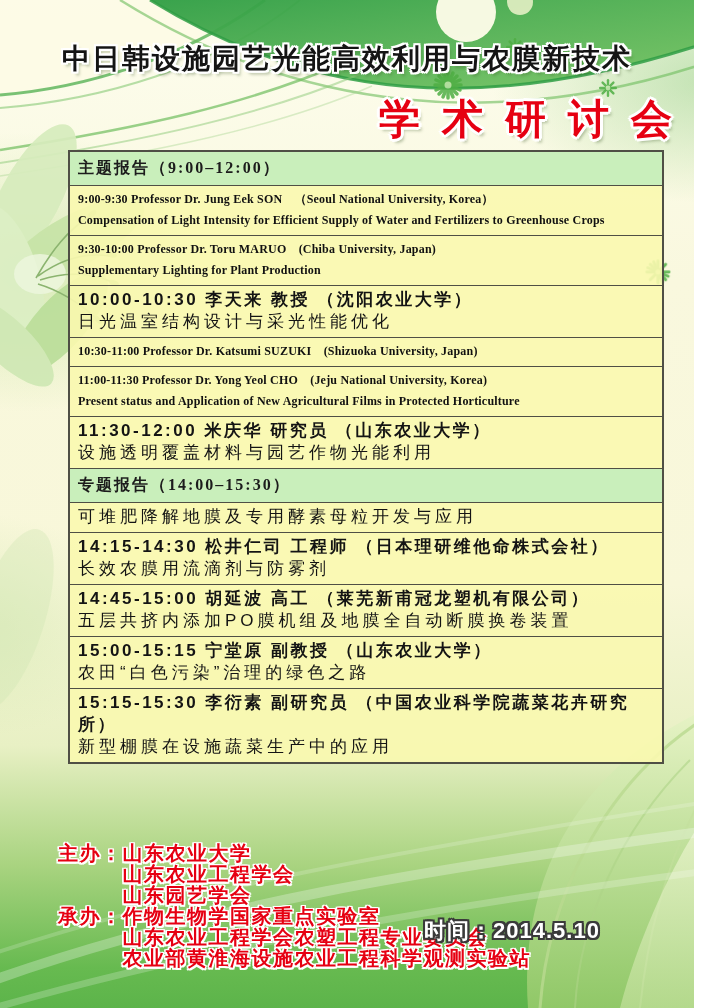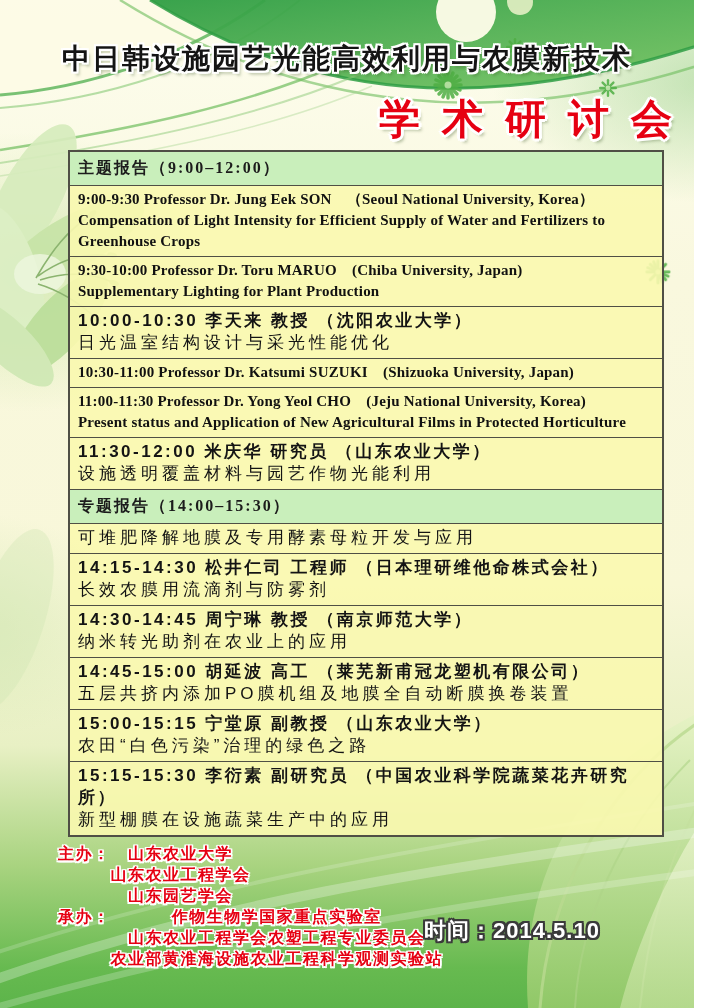--- a/index.html
+++ b/index.html
@@ -38,32 +38,32 @@
   }
   .row{border-top:1.5px solid #4f4f45;padding:3px 8px 4px 8px;}
   .row:first-child{border-top:none;}
   .row.section{
     background:#c9efbb;
     font-size:16px;font-weight:bold;color:#1c1c1c;letter-spacing:2px;
     padding:6px 8px;font-family:"Liberation Serif","DejaVu Serif",serif;
   }
   .row.talk{background:rgba(250,248,175,.90);}
   .talk .l1,.talk .l2{line-height:20px;}
-  .talk.en{font-family:"Liberation Serif","DejaVu Serif",serif;font-weight:bold;font-size:15px;color:#111;}
+  .talk.en{font-family:"Liberation Serif","DejaVu Serif",serif;font-weight:bold;font-size:12px;color:#111;}
   .talk.en .l1,.talk.en .l2{line-height:21px;letter-spacing:.2px;}
   .talk.zh{font-size:17px;color:#141414;font-family:Liberation Sans, sans-serif;}
   .talk.zh .l1{font-weight:bold;letter-spacing:2.5px;line-height:22px;}
   .talk.zh .l2{letter-spacing:4px;line-height:22px;}
 
   
   .orgs{position:absolute;left:58px;top:843px;z-index:2;
-    color:#e60012;font-weight:bold;font-size:16px;letter-spacing:1.5px;line-height:21px;
+    color:#e60012;font-weight:bold;font-size:20px;letter-spacing:1.5px;line-height:21px;
     font-family:"Liberation Serif","DejaVu Serif",serif;
     text-shadow:-1.5px -1.5px 0 #fff,1.5px -1.5px 0 #fff,-1.5px 1.5px 0 #fff,1.5px 1.5px 0 #fff,
-                 0 -1.5px 0 #fff,0 1.5px 0 #fff,-1.5px 0 0 #fff,1.5px 0 0 #fff;text-align:center;}
+                 0 -1.5px 0 #fff,0 1.5px 0 #fff,-1.5px 0 0 #fff,1.5px 0 0 #fff;}
   .org-row{display:flex;}
   .org-label{white-space:nowrap;}
   .org-lines div{white-space:nowrap;}
   .meta{position:absolute;left:424px;top:918px;z-index:2;
     color:#fff;font-weight:bold;font-size:22px;letter-spacing:1px;line-height:25px;
     font-family:"Liberation Sans","DejaVu Sans",sans-serif;
     text-shadow:-2px -2px 0 #3a3a3a,2px -2px 0 #3a3a3a,-2px 2px 0 #3a3a3a,2px 2px 0 #3a3a3a,
                  0 -2px 0 #3a3a3a,0 2px 0 #3a3a3a,-2px 0 0 #3a3a3a,2px 0 0 #3a3a3a;}
   .meta div{white-space:nowrap;}
 </style>
@@ -241,24 +241,20 @@
     <div class="row section">专题报告（14:00–15:30）</div>
 
     <div class="row talk zh">
       <div class="l2">可堆肥降解地膜及专用酵素母粒开发与应用</div>
     </div>
     <div class="row talk zh">
       <div class="l1">14:15-14:30 松井仁司 工程师 （日本理研维他命株式会社）</div>
       <div class="l2">长效农膜用流滴剂与防雾剂</div>
     </div>
     <div class="row talk zh">
-      <div class="l1">14:30-14:45 周宁琳 教授 （南京师范大学）</div>
-      <div class="l2">纳米转光助剂在农业上的应用</div>
-    </div>
-    <div class="row talk zh">
       <div class="l1">14:45-15:00 胡延波 高工 （莱芜新甫冠龙塑机有限公司）</div>
       <div class="l2">五层共挤内添加PO膜机组及地膜全自动断膜换卷装置</div>
     </div>
     <div class="row talk zh">
       <div class="l1">15:00-15:15 宁堂原 副教授 （山东农业大学）</div>
       <div class="l2">农田“白色污染”治理的绿色之路</div>
     </div>
     <div class="row talk zh">
       <div class="l1">15:15-15:30 李衍素 副研究员 （中国农业科学院蔬菜花卉研究所）</div>
       <div class="l2">新型棚膜在设施蔬菜生产中的应用</div>

